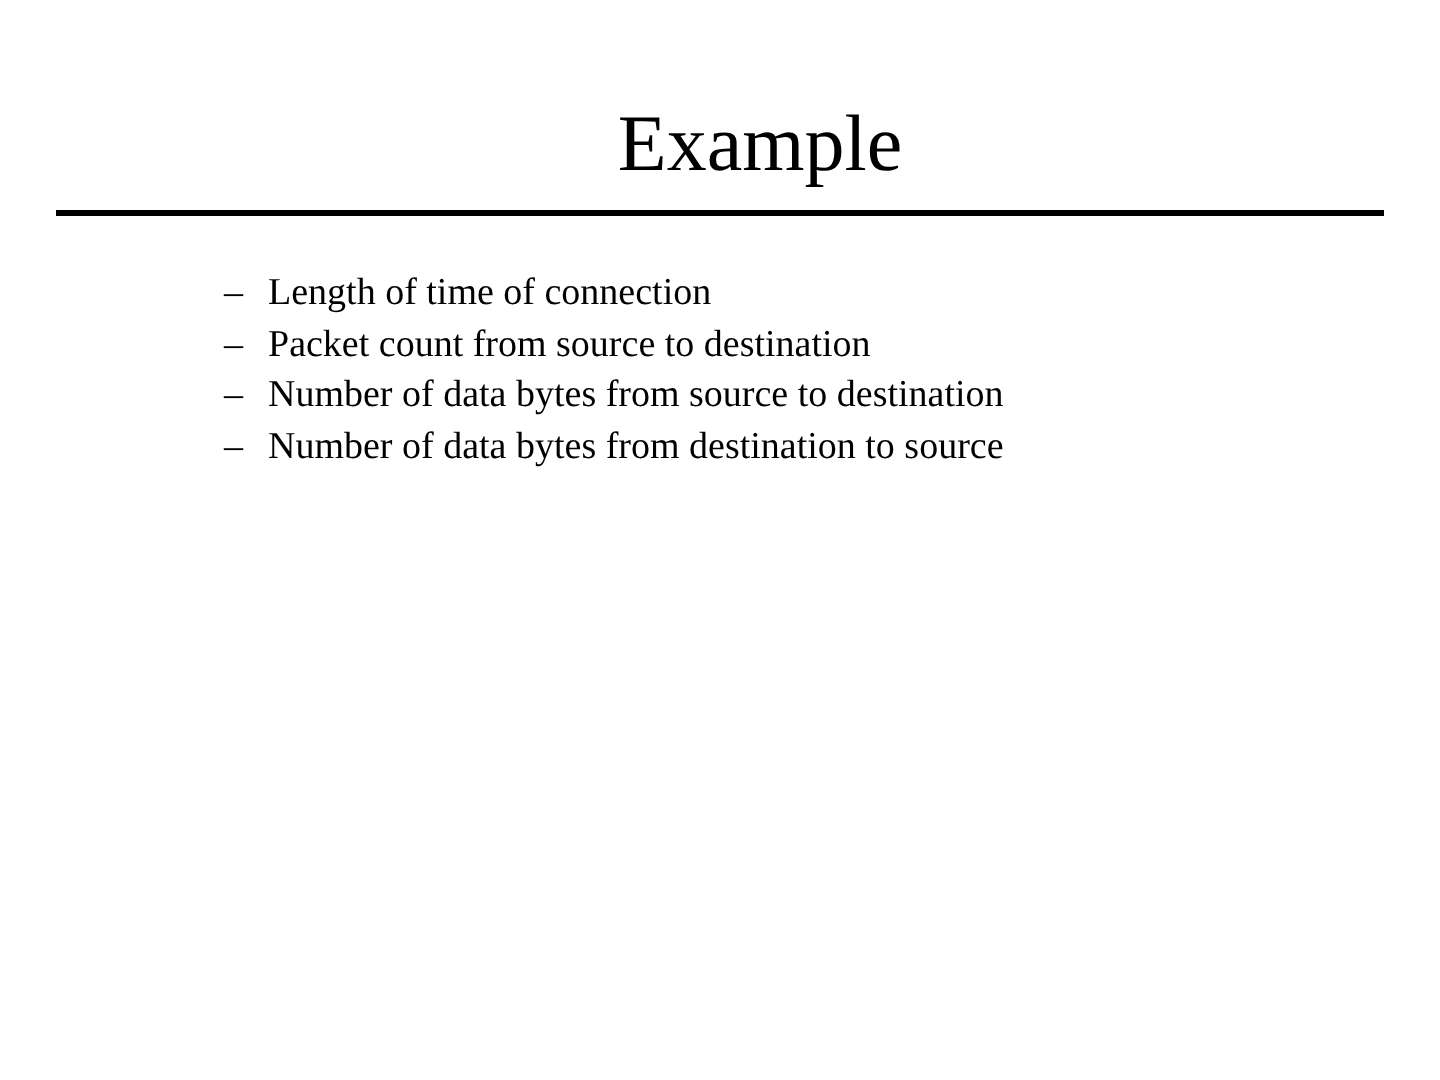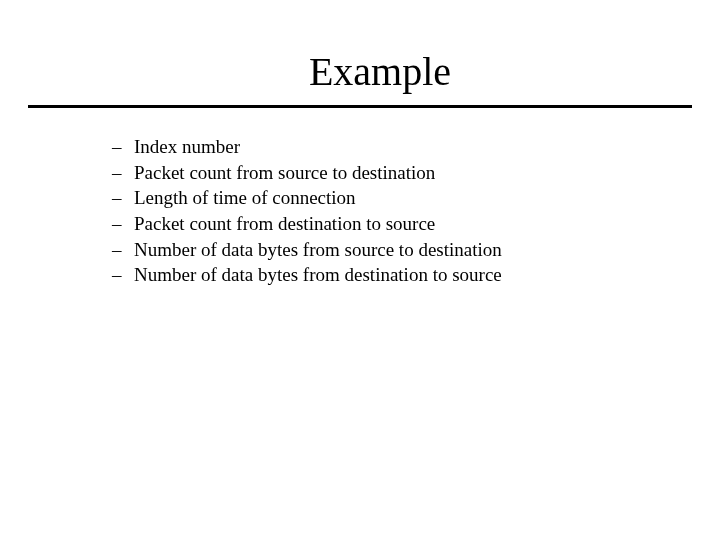--- a/index.html
+++ b/index.html
@@ -73,22 +73,20 @@
 </head>
 <body>
 
 <div class="slide">
 
   <div class="title">Example</div>
   <hr class="rule">
 
   <div class="body">
     <ul class="sub">
-      <li>Index number</li>
+      <li>Length of time of connection</li>
       <li>Packet count from source to destination</li>
-      <li>Length of time of connection</li>
-      <li>Packet count from destination to source</li>
       <li>Number of data bytes from source to destination</li>
       <li>Number of data bytes from destination to source</li>
     </ul>
   </div>
 
 </div>
 
 </body></html>

